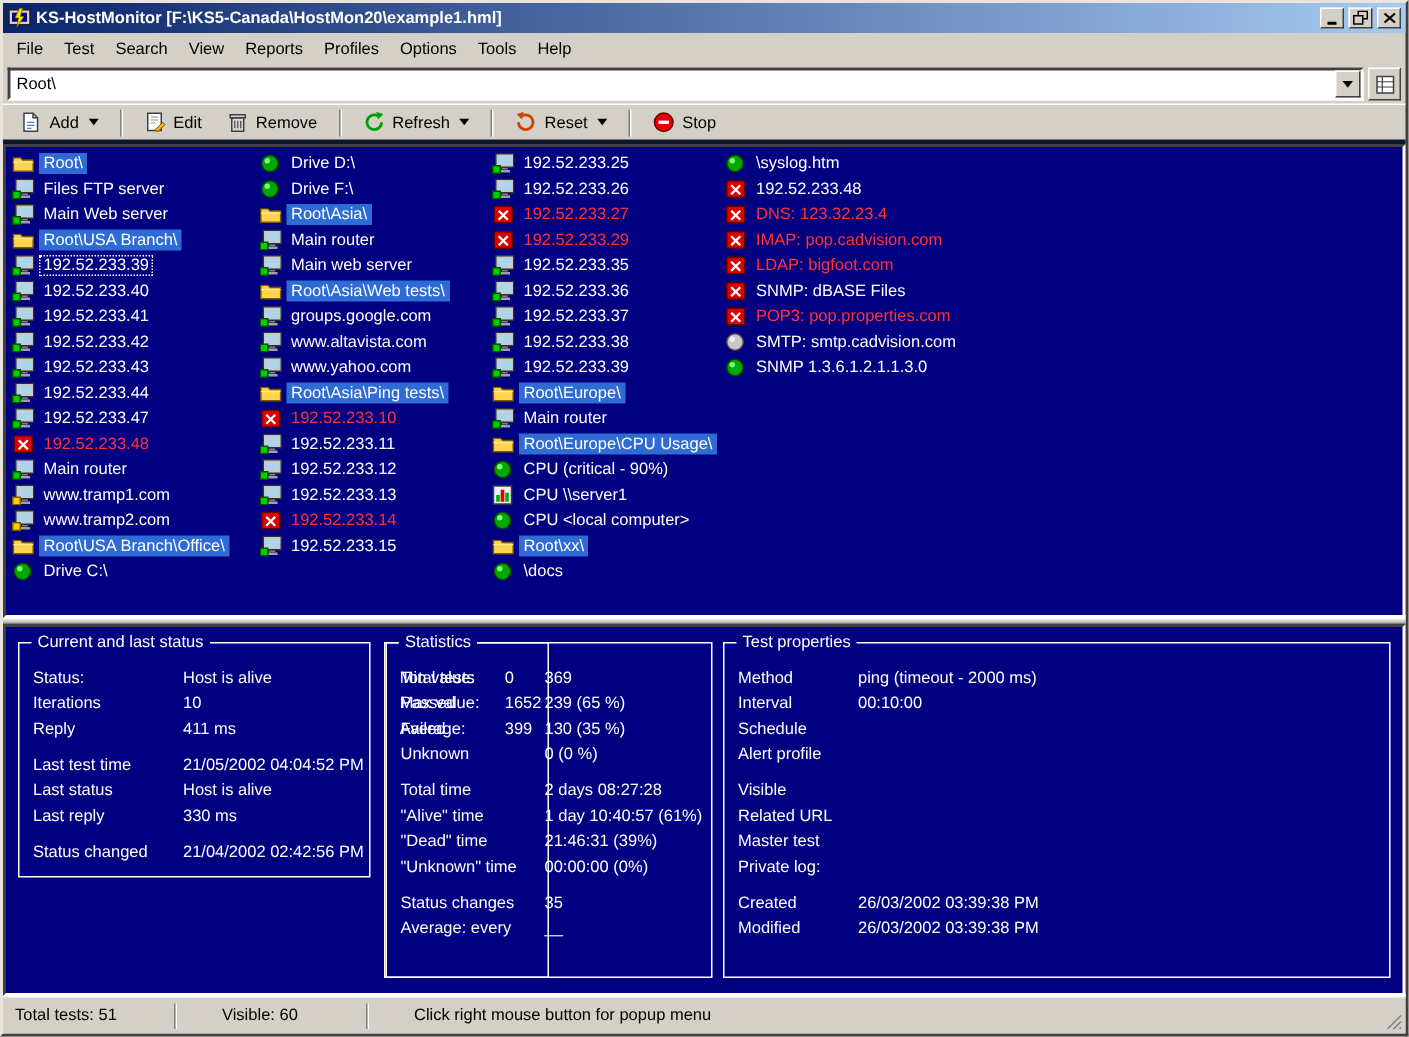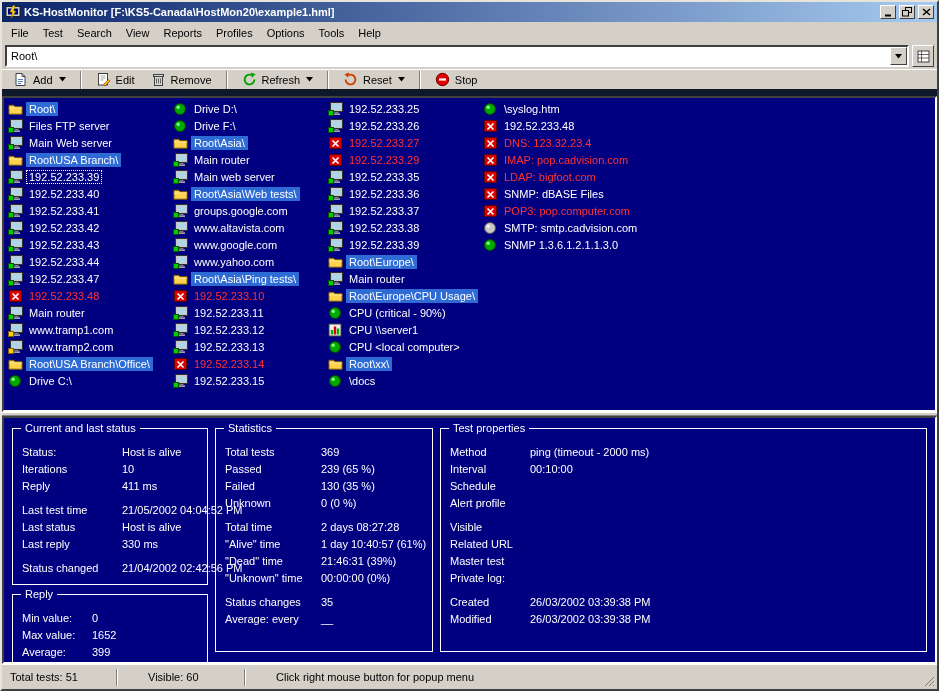--- a/index.html
+++ b/index.html
@@ -29,21 +29,21 @@
   .combo { flex:1; height:22px; display:flex; background:#fff;
     border:2px solid; border-color:#404040 #fff #fff #404040; }
   .combo-text { flex:1; padding:3px 4px; color:#000; white-space:nowrap; }
   .combo-btn { width:17px; flex:none; background:var(--chrome); display:flex; align-items:center; justify-content:center;
     border:1px solid; border-color:#fff #404040 #404040 #fff; }
   .side-btn { width:22px; height:22px; flex:none; background:var(--chrome); display:flex; align-items:center; justify-content:center;
     border:1px solid; border-color:#fff #404040 #404040 #fff; }
 
   
   .toolbar { height:27px; flex:none; display:flex; align-items:center; padding:2px 4px; gap:2px;
-    border-top:1px solid #fff; border-bottom:7px solid #0f172a; }
+    border-top:1px solid #fff; border-bottom:3px solid #0f172a; }
   .tbtn { display:flex; align-items:center; gap:5px; padding:3px 7px; color:#000; cursor:default; }
   .ticon { display:inline-flex; width:15px; height:15px; }
   .tdd { display:inline-flex; margin-left:1px; }
   .tsep { width:2px; height:18px; margin:0 5px; border-left:1px solid #808080; border-right:1px solid #fff; }
 
   
   .tree-panel { height:316px; flex:none; background:var(--navy); display:flex; padding:2px 0 0 1px;
     border:2px solid; border-color:#404040 #fff #fff #404040; overflow:hidden; }
   .tree-col { display:flex; flex-direction:column; flex:none; }
   .tree-col:nth-child(1){ width:165px; }
@@ -57,21 +57,21 @@
   .st-selected .ti-label { background:var(--selection); }
   .st-dead .ti-label { color:var(--dead-text);text-align:right; }
   .st-focused .ti-label { outline:1px dotted #fff; outline-offset:-1px; }
 
   
   .splitter { height:4px; flex:none; background:var(--chrome); border-top:1px solid #fff; border-bottom:1px solid #808080; }
 
   
   .info-panel { flex:1; background:var(--navy); color:#fff; display:flex; gap:7px; padding:10px 8px 10px 8px;
     border:2px solid; border-color:#404040 #fff #fff #404040; overflow:hidden; }
-  .left-col { width:196px; flex:none; display:flex; flex-direction:column; gap:9px; }
+  .left-col { width:238px; flex:none; display:flex; flex-direction:row; gap:9px; }
   .gbox { border:1px solid #fff; position:relative; padding:14px 4px 6px 9px; }
   .gbox-title { position:absolute; top:-7px; left:8px; background:var(--navy); padding:0 4px; white-space:nowrap; }
   .gbox.current { height:157px; flex:none; }
   .gbox.reply { flex:1; }
   .gbox.stats { width:218px; flex:none; }
   .gbox.props { flex:1; }
   .prow { height:17px; display:flex; align-items:center; white-space:nowrap; }
   .plabel { flex:none; }
   .current .plabel { width:100px; }
   .reply .plabel { width:70px; }
@@ -509,32 +509,20 @@
         <div class="tree-item">
           <span class="icon">
             <svg width="15" height="14" viewBox="0 0 15 14">
               <rect x="2.5" y="0.5" width="12" height="9" fill="#c8c8c8" stroke="#303030"></rect>
               <rect x="4" y="2" width="9" height="6" fill="#b0d4e8"></rect>
               <rect x="6.5" y="10" width="4" height="1" fill="#808080"></rect>
               <rect x="5" y="11.3" width="7" height="1.7" fill="#a0a0a0"></rect>
               <rect x="0.5" y="8.5" width="5" height="5" fill="#00d000" stroke="#005000"></rect>
             </svg>
           </span>
-          <span class="ti-label">www.google.com</span>
-        </div>
-        <div class="tree-item">
-          <span class="icon">
-            <svg width="15" height="14" viewBox="0 0 15 14">
-              <rect x="2.5" y="0.5" width="12" height="9" fill="#c8c8c8" stroke="#303030"></rect>
-              <rect x="4" y="2" width="9" height="6" fill="#b0d4e8"></rect>
-              <rect x="6.5" y="10" width="4" height="1" fill="#808080"></rect>
-              <rect x="5" y="11.3" width="7" height="1.7" fill="#a0a0a0"></rect>
-              <rect x="0.5" y="8.5" width="5" height="5" fill="#00d000" stroke="#005000"></rect>
-            </svg>
-          </span>
           <span class="ti-label">www.yahoo.com</span>
         </div>
         <div class="tree-item st-selected">
           <span class="icon">
             <svg width="16" height="14" viewBox="0 0 16 14">
               <path d="M1 3 H6 L7.5 4.5 H15 V12.5 H1 Z" fill="#ffd34e" stroke="#7a5c00"></path>
               <path d="M1 6 H15" stroke="#ffe896"></path>
             </svg>
           </span>
           <span class="ti-label">Root\Asia\Ping tests\</span>
@@ -842,21 +830,21 @@
           </span>
           <span class="ti-label">SNMP: dBASE Files</span>
         </div>
         <div class="tree-item st-dead">
           <span class="icon">
             <svg width="15" height="14" viewBox="0 0 15 14">
               <rect x="1.5" y="1.5" width="12" height="11" rx="1" fill="#dc0000" stroke="#600000"></rect>
               <path d="M4.5 4.5 L10.5 10.5 M10.5 4.5 L4.5 10.5" stroke="#fff" stroke-width="1.6"></path>
             </svg>
           </span>
-          <span class="ti-label">POP3: pop.computer.com</span>
+          <span class="ti-label">POP3: pop.properties.com</span>
         </div>
         <div class="tree-item">
           <span class="icon">
             <svg width="14" height="14" viewBox="0 0 14 14">
               <circle cx="7" cy="7" r="5.5" fill="#c8c8c8" stroke="#505050"></circle>
               <circle cx="5.2" cy="5.2" r="1.8" fill="#f0f0f0"></circle>
             </svg>
           </span>
           <span class="ti-label">SMTP: smtp.cadvision.com</span>
         </div>

